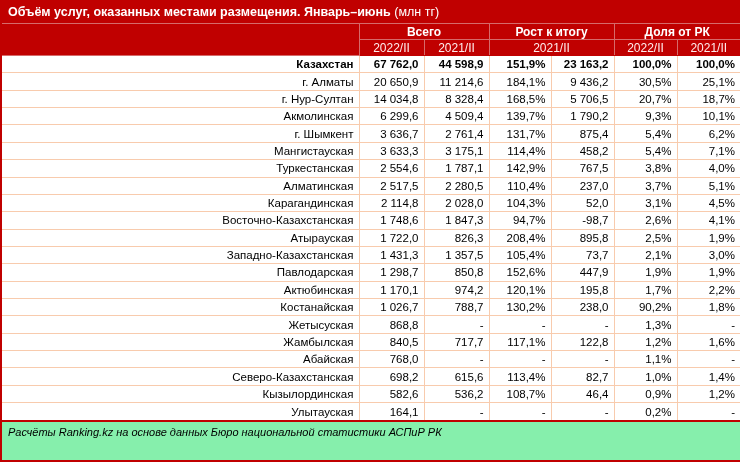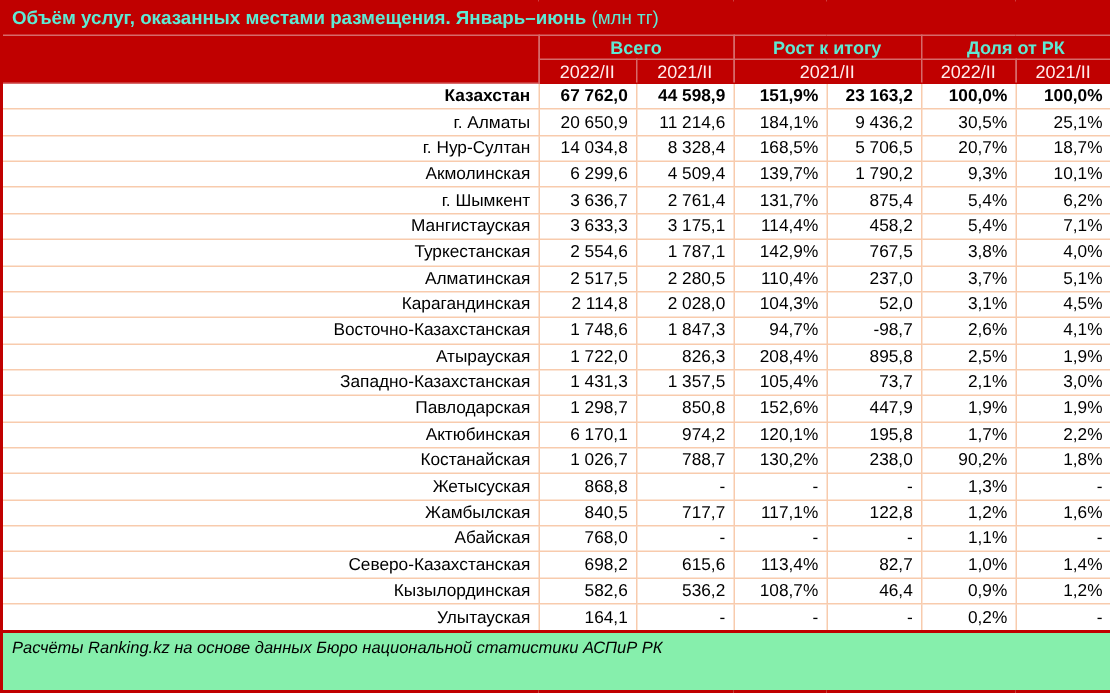--- a/index.html
+++ b/index.html
@@ -12,21 +12,21 @@
   .wrap{width:740px;height:464px;overflow:hidden;}
   table{
     width:740px;height:462px;
     border-collapse:collapse;table-layout:fixed;
     font-family:"Liberation Sans",sans-serif;
     border:2px solid var(--header-bg);
   }
   
   thead th{
     background:var(--header-bg);
-    color:#5eead4;
+    color:#ffffff;
     font-weight:700;
     font-size:12px;
     border:1px solid var(--header-border);
     padding:0;
     text-align:center;
     vertical-align:middle;
   }
   tr.title-row th{
     text-align:left;
     padding:2px 6px 3px 6px;
@@ -215,21 +215,21 @@
           <td class="name">Павлодарская</td>
           <td class="num">1 298,7</td>
           <td class="num">850,8</td>
           <td class="num">152,6%</td>
           <td class="num">447,9</td>
           <td class="num">1,9%</td>
           <td class="num">1,9%</td>
         </tr>
         <tr>
           <td class="name">Актюбинская</td>
-          <td class="num">6 170,1</td>
+          <td class="num">1 170,1</td>
           <td class="num">974,2</td>
           <td class="num">120,1%</td>
           <td class="num">195,8</td>
           <td class="num">1,7%</td>
           <td class="num">2,2%</td>
         </tr>
         <tr>
           <td class="name">Костанайская</td>
           <td class="num">1 026,7</td>
           <td class="num">788,7</td>

